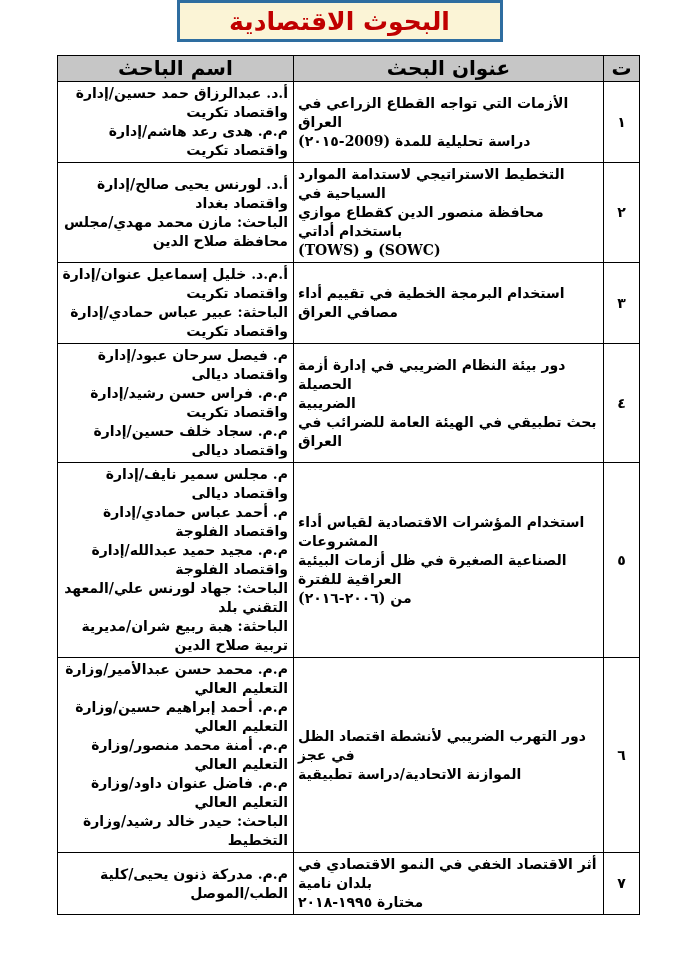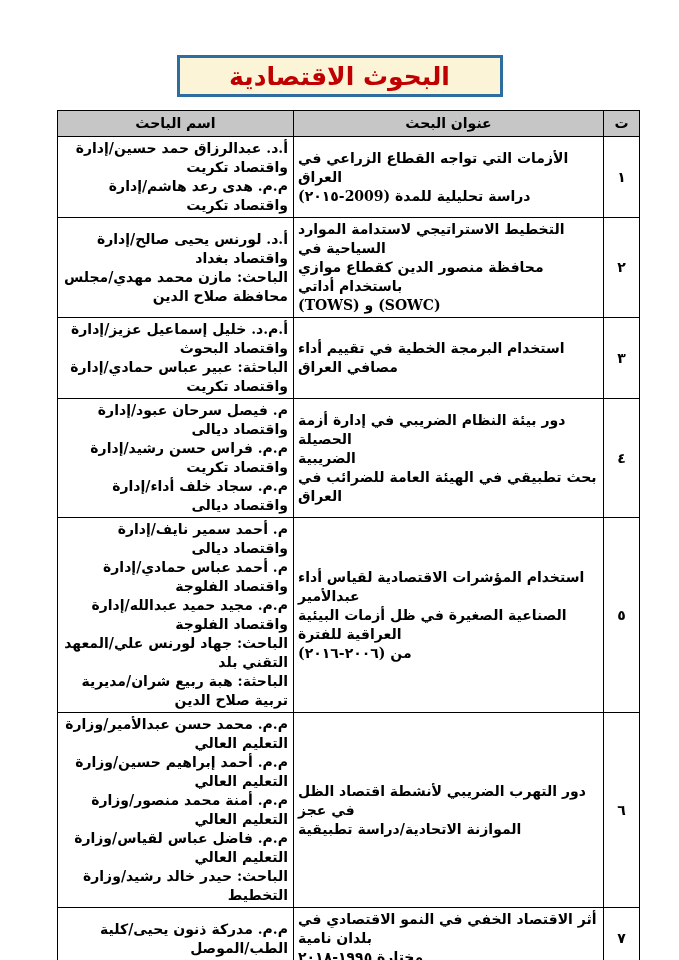--- a/index.html
+++ b/index.html
@@ -6,21 +6,21 @@
     --banner-bg:#FBF4D6; --banner-border:#2E6DA0; --banner-text:#C00000;
     --header-bg:#C6C6C6; --grid:#000000; --page-bg:#FFFFFF;
   }
   *{box-sizing:border-box; margin:0; padding:0;}
   html,body{width:679px; height:960px;}
   body{
     background:var(--page-bg);
     font-family:"DejaVu Serif","DejaVu Sans","Liberation Serif",serif;
     font-weight:bold; color:#000; direction:rtl; overflow:hidden;
   }
-  .page{width:679px; height:732px; padding-top:55px;}
+  .page{width:679px; height:732px; }
   .banner{
     width:326px; min-height:42px; margin:0 auto 13px auto;
     background:var(--banner-bg); border:3px solid var(--banner-border);
     display:flex; align-items:center; justify-content:center;
     padding:3px 8px;
   }
   .banner-title{
     color:var(--banner-text); font-size:25px; font-weight:bold;
     letter-spacing:0; white-space:nowrap;
   }
@@ -28,21 +28,21 @@
     border-collapse:collapse; table-layout:fixed;
     width:582px; margin-right:39px; margin-left:58px;
   }
   .research th,.research td{
     border:1px solid var(--grid);
     font-size:14px; line-height:19px; font-weight:bold;
     vertical-align:middle; padding:2px 4px; overflow:hidden;
   }
   .research th{
     background:var(--header-bg); text-align:center;
-    font-size:14px; height:26px; padding:1px 2px;
+    font-size:20px; height:26px; padding:1px 2px;
   }
   col.c-num{width:36px;}
   col.c-title{width:310px;}
   col.c-researcher{width:236px;}
   td.num{text-align:center; padding:1px 2px;}
   td.title{text-align:left;}
   td.researcher{text-align:right; padding-right:5px;}
   .line{display:block;}
 </style>
 </head>
@@ -90,63 +90,63 @@
             <span class="line">أ.د. لورنس يحيى صالح/إدارة واقتصاد بغداد</span>
             <span class="line">الباحث: مازن محمد مهدي/مجلس محافظة صلاح الدين</span>
           </td>
         </tr>
         <tr>
           <td class="num">٣</td>
           <td class="title">
             <span class="line">استخدام البرمجة الخطية في تقييم أداء مصافي العراق</span>
           </td>
           <td class="researcher">
-            <span class="line">أ.م.د. خليل إسماعيل عزيز/إدارة واقتصاد البحوث</span>
+            <span class="line">أ.م.د. خليل إسماعيل عنوان/إدارة واقتصاد تكريت</span>
             <span class="line">الباحثة: عبير عباس حمادي/إدارة واقتصاد تكريت</span>
           </td>
         </tr>
         <tr>
           <td class="num">٤</td>
           <td class="title">
             <span class="line">دور بيئة النظام الضريبي في إدارة أزمة الحصيلة</span>
             <span class="line">الضريبية</span>
             <span class="line">بحث تطبيقي في الهيئة العامة للضرائب في العراق</span>
           </td>
           <td class="researcher">
             <span class="line">م. فيصل سرحان عبود/إدارة واقتصاد ديالى</span>
             <span class="line">م.م. فراس حسن رشيد/إدارة واقتصاد تكريت</span>
-            <span class="line">م.م. سجاد خلف أداء/إدارة واقتصاد ديالى</span>
+            <span class="line">م.م. سجاد خلف حسين/إدارة واقتصاد ديالى</span>
           </td>
         </tr>
         <tr>
           <td class="num">٥</td>
           <td class="title">
-            <span class="line">استخدام المؤشرات الاقتصادية لقياس أداء عبدالأمير</span>
+            <span class="line">استخدام المؤشرات الاقتصادية لقياس أداء المشروعات</span>
             <span class="line">الصناعية الصغيرة في ظل أزمات البيئية العراقية للفترة</span>
             <span class="line">من (٢٠٠٦-٢٠١٦)</span>
           </td>
           <td class="researcher">
-            <span class="line">م. أحمد سمير نايف/إدارة واقتصاد ديالى</span>
+            <span class="line">م. مجلس سمير نايف/إدارة واقتصاد ديالى</span>
             <span class="line">م. أحمد عباس حمادي/إدارة واقتصاد الفلوجة</span>
             <span class="line">م.م. مجيد حميد عبدالله/إدارة واقتصاد الفلوجة</span>
             <span class="line">الباحث: جهاد لورنس علي/المعهد التقني بلد</span>
             <span class="line">الباحثة: هبة ربيع شران/مديرية تربية صلاح الدين</span>
           </td>
         </tr>
         <tr>
           <td class="num">٦</td>
           <td class="title">
             <span class="line">دور التهرب الضريبي لأنشطة اقتصاد الظل في عجز</span>
             <span class="line">الموازنة الاتحادية/دراسة تطبيقية</span>
           </td>
           <td class="researcher">
             <span class="line">م.م. محمد حسن عبدالأمير/وزارة التعليم العالي</span>
             <span class="line">م.م. أحمد إبراهيم حسين/وزارة التعليم العالي</span>
             <span class="line">م.م. أمنة محمد منصور/وزارة التعليم العالي</span>
-            <span class="line">م.م. فاضل عباس لقياس/وزارة التعليم العالي</span>
+            <span class="line">م.م. فاضل عنوان داود/وزارة التعليم العالي</span>
             <span class="line">الباحث: حيدر خالد رشيد/وزارة التخطيط</span>
           </td>
         </tr>
         <tr>
           <td class="num">٧</td>
           <td class="title">
             <span class="line">أثر الاقتصاد الخفي في النمو الاقتصادي في بلدان نامية</span>
             <span class="line">مختارة ١٩٩٥-٢٠١٨</span>
           </td>
           <td class="researcher">

